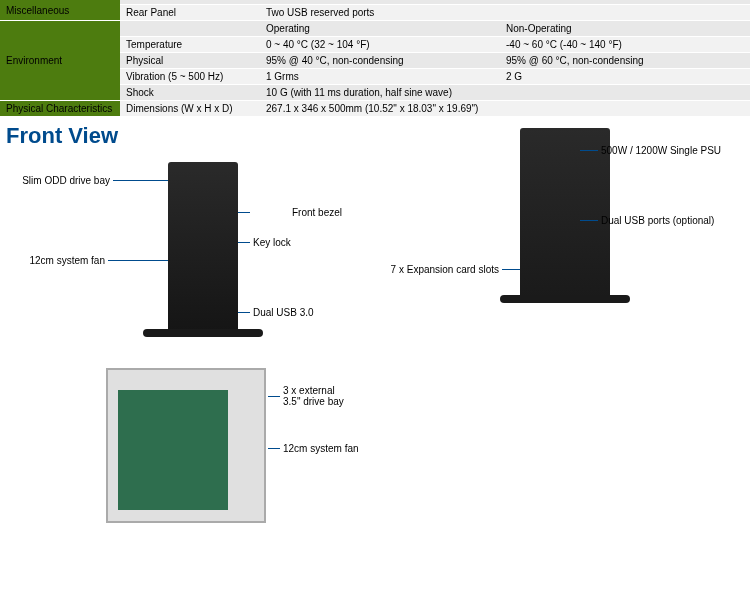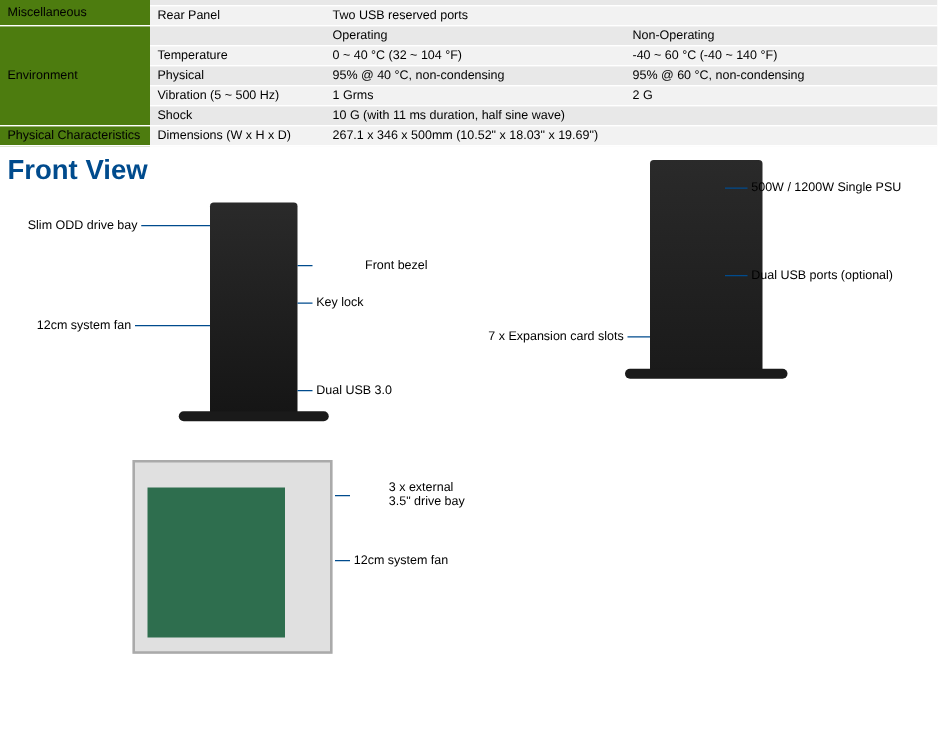--- a/index.html
+++ b/index.html
@@ -198,21 +198,21 @@
         <span class="txt">7 x Expansion card slots</span>
           <span class="line" style="width:18px"></span>
       </div>
     </div>
   </div>
 </div>
 
 <div class="inside-section">
   <div class="diagram-inside">
     <div class="chassis-inside"></div>
-    <div class="callout" style="top:22px; left:262px;gap:28px;">
+    <div class="callout" style="top:22px; left:262px;">
       <span class="line" style="width:12px"></span>
         <span class="txt" style="white-space:pre-line">3 x external
 3.5" drive bay</span>
     </div>
     <div class="callout" style="top:80px; left:262px;">
       <span class="line" style="width:12px"></span>
         <span class="txt">12cm system fan</span>
     </div>
   </div>
 </div>

